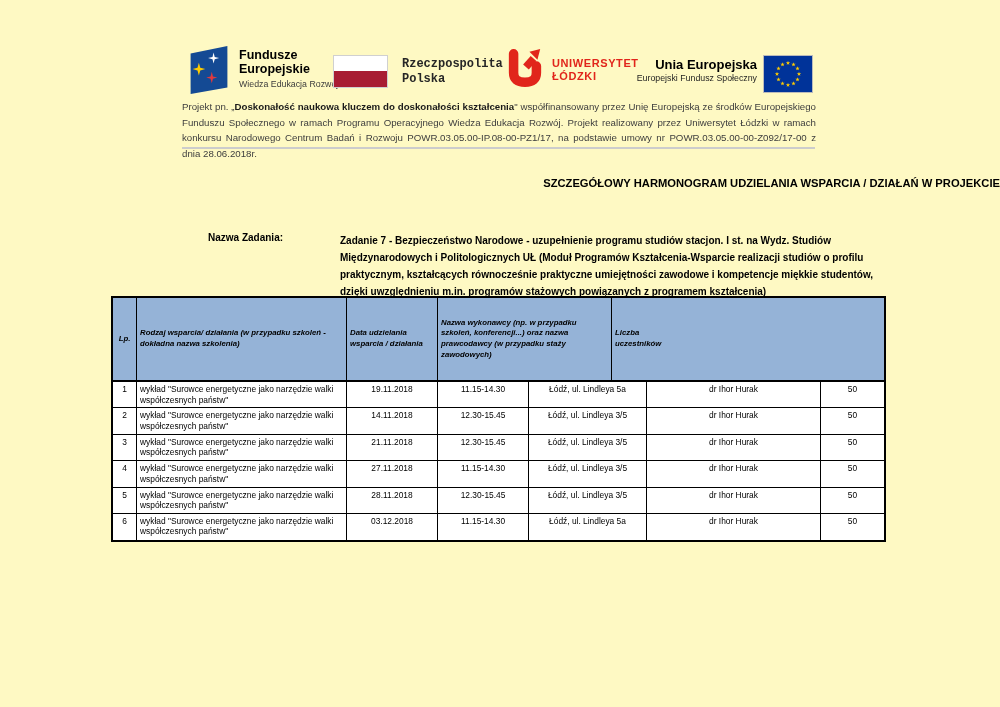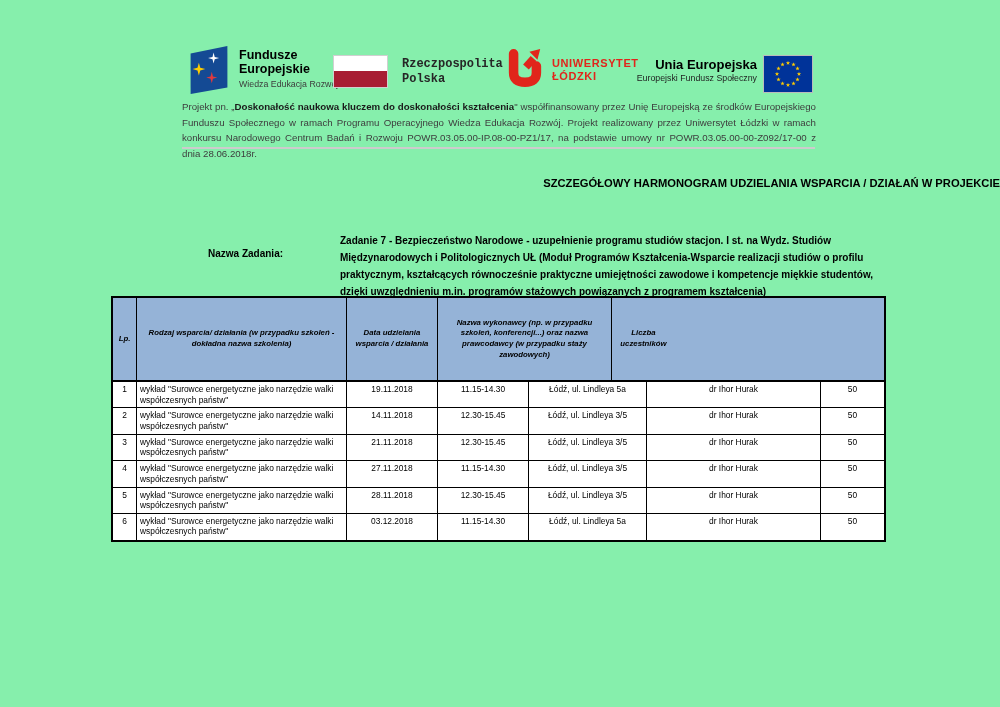--- a/index.html
+++ b/index.html
@@ -1,16 +1,16 @@
 <!DOCTYPE html>
 <html><head>
 <meta charset="utf-8">
 <style>
   html,body{margin:0;padding:0;background:#fff;}
-  .page{position:relative;width:1000px;height:707px;background:#86efac;overflow:hidden;
+  .page{position:relative;width:1000px;height:707px;background:#fef9c3;overflow:hidden;
         font-family:"Liberation Sans", sans-serif;color:#000;}
 
   
   .logo{position:absolute;display:flex;align-items:flex-start;}
   .fe-logo{left:186px;top:44px;}
   .fe-text{margin-left:7px;margin-top:4px;}
   .fe-line{font-weight:bold;font-size:12.5px;line-height:14px;color:#000;}
   .fe-sub{font-size:8.8px;color:#3c3c3c;margin-top:3px;}
   .pl-logo{left:333px;top:55px;}
   .pl-flag{width:55px;height:33px;border:1px solid #d0d0d0;box-sizing:border-box;
@@ -27,30 +27,30 @@
 
   
   .intro{position:absolute;left:182px;top:99px;width:634px;margin:0;
          font-size:9.7px;line-height:15.5px;color:#3d3d3d;text-align:justify;}
   .intro b{color:#1a1a1a;}
   .rule{position:absolute;left:182px;top:147px;width:633px;height:2px;background:#cccccc;}
 
   
   .title{position:absolute;left:0;top:177px;width:1000px;margin:0;text-align:right;
          font-size:11.2px;font-weight:bold;color:#000;}
-  .task-label{position:absolute;left:208px;top:248px;font-size:10px;font-weight:bold;}
+  .task-label{position:absolute;left:208px;top:232px;font-size:10px;font-weight:bold;}
   .task-value{position:absolute;left:340px;top:232px;width:549px;font-size:10px;font-weight:bold;line-height:17px;}
 
   
   .table{position:absolute;left:111px;top:296px;width:775px;border:2px solid #000;
          box-sizing:border-box;background:#fff;}
   .thead{display:flex;height:84px;border-bottom:2px solid #000;background:#95b3d7;box-sizing:border-box;}
   .thead .tcell{display:flex;align-items:center;justify-content:center;
                 font-size:7.8px;font-weight:bold;font-style:italic;line-height:1.35;
-                text-align:center;padding:2px 3px;}
+                text-align:left;padding:2px 3px;}
   .trow{display:flex;height:26.4px;border-bottom:1px solid #000;box-sizing:border-box;}
   .trow:last-child{border-bottom:none;}
   .tcell{box-sizing:border-box;border-right:1px solid #000;overflow:hidden;}
   .tcell:last-child{border-right:none;}
   .trow .tcell{font-size:8.4px;line-height:10.5px;padding-top:2px;text-align:center;}
   .trow .c1{text-align:left;padding-left:3px;padding-right:2px;}
   .c0{width:24px;}.c1{width:210px;}.c2{width:91px;}.c3{width:91px;}
   .c4{width:118px;}.c5{width:174px;}.c6{width:63px;}
 </style>
 </head>

